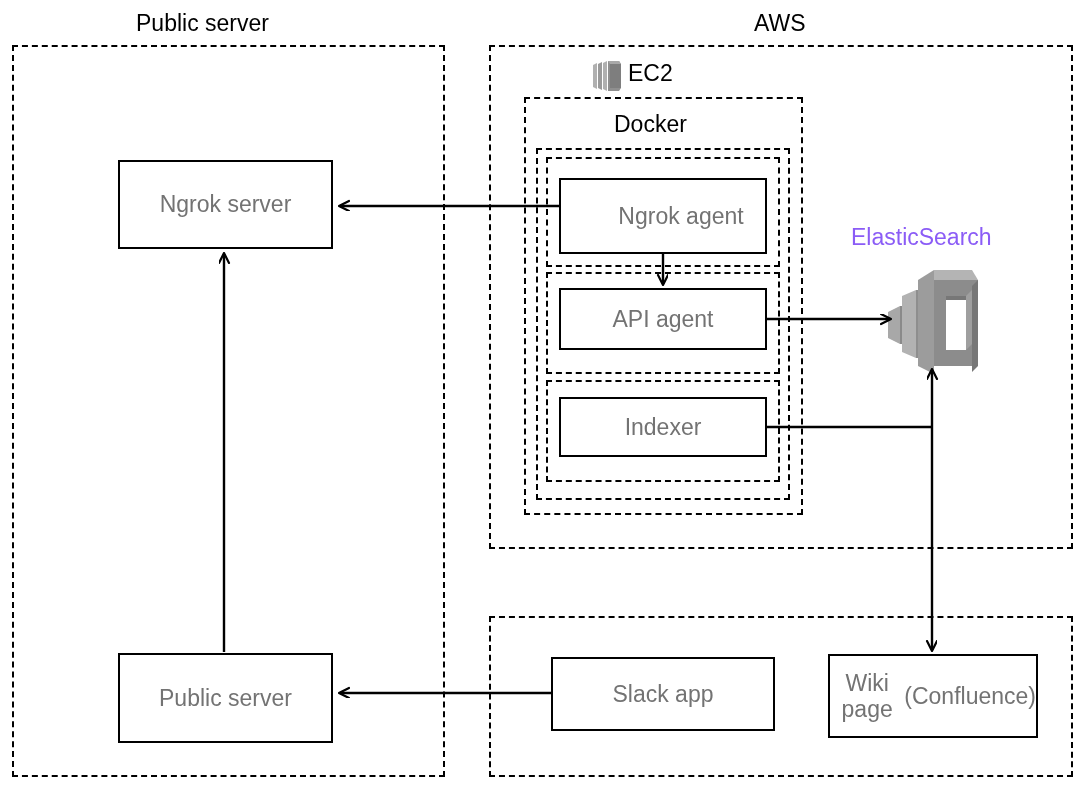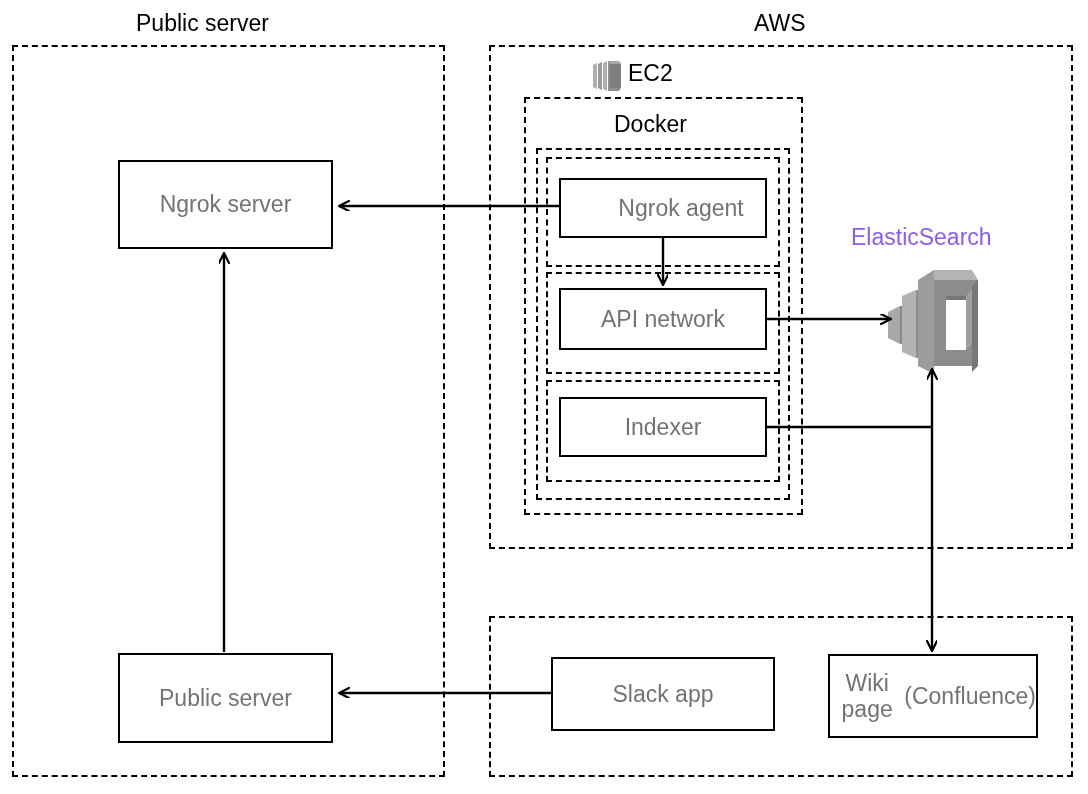--- a/index.html
+++ b/index.html
@@ -152,26 +152,26 @@
 
     <line x1="552" y1="693" x2="340" y2="693" stroke="#000000" stroke-width="2.4" marker-end="url(#arrowhead)"></line>
 
     <line x1="224" y1="652" x2="224" y2="254" stroke="#000000" stroke-width="2.4" marker-end="url(#arrowhead)"></line>
   </svg>
 
   <div class="node-box" style="left:118px; top:160px; width:215px; height:89px;">
     <span class="node-text">Ngrok server</span>
   </div>
 
-  <div class="node-box" style="left:559px; top:178px; width:208px; height:60px;padding-left:36px;">
+  <div class="node-box" style="left:559px; top:178px; width:208px; height:76px;padding-left:36px;">
     <span class="node-text">Ngrok agent</span>
   </div>
 
   <div class="node-box" style="left:559px; top:288px; width:208px; height:62px;">
-    <span class="node-text">API network</span>
+    <span class="node-text">API agent</span>
   </div>
 
   <div class="node-box" style="left:559px; top:397px; width:208px; height:60px;">
     <span class="node-text">Indexer</span>
   </div>
 
   <div class="node-box" style="left:118px; top:653px; width:215px; height:90px;">
     <span class="node-text">Public server</span>
   </div>
 

